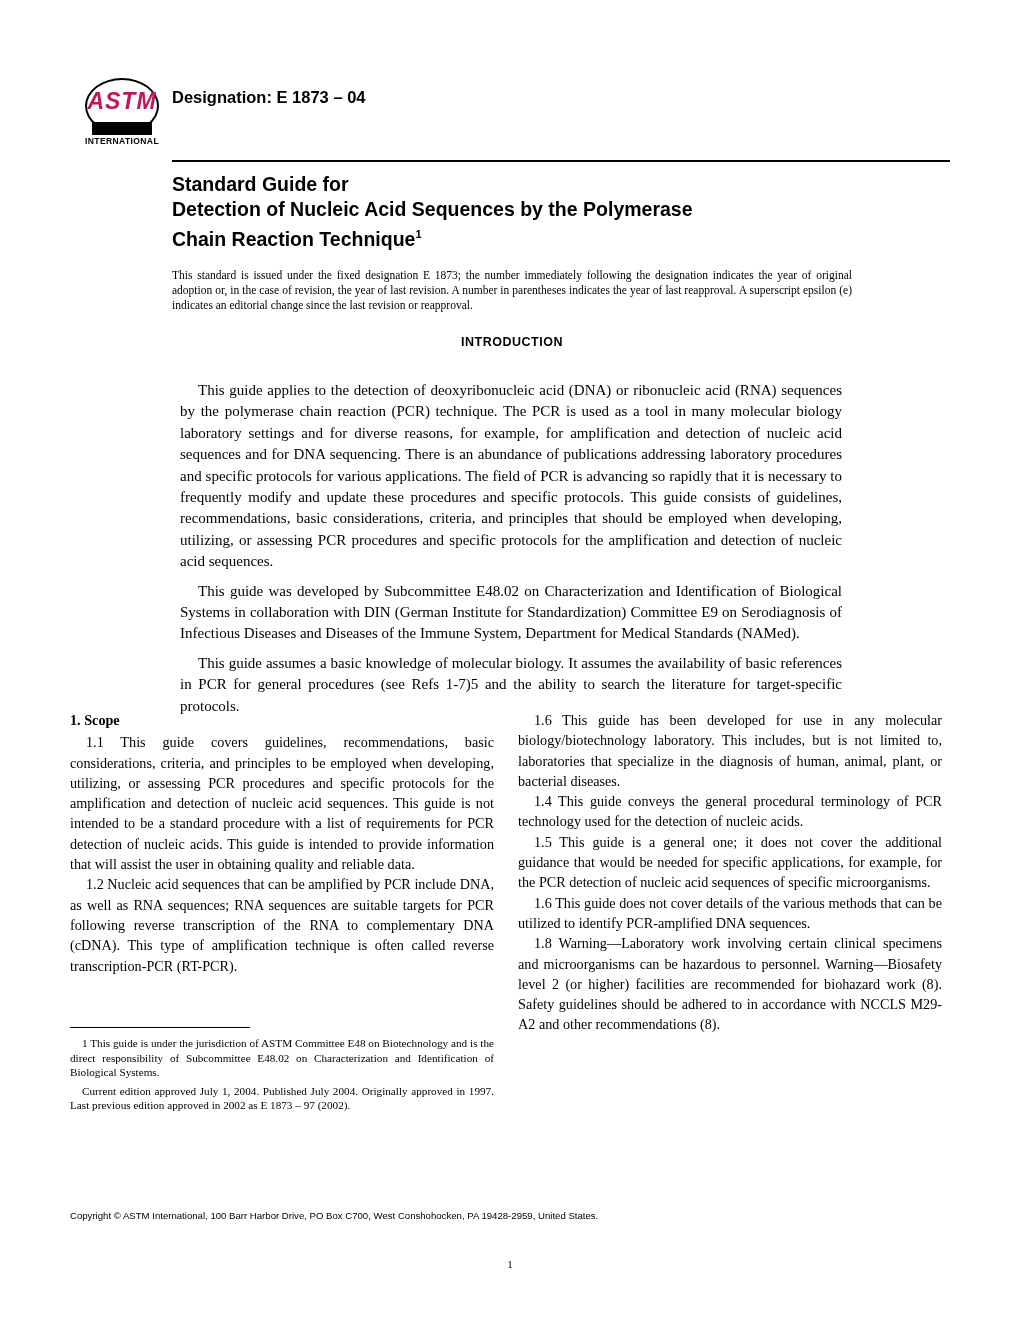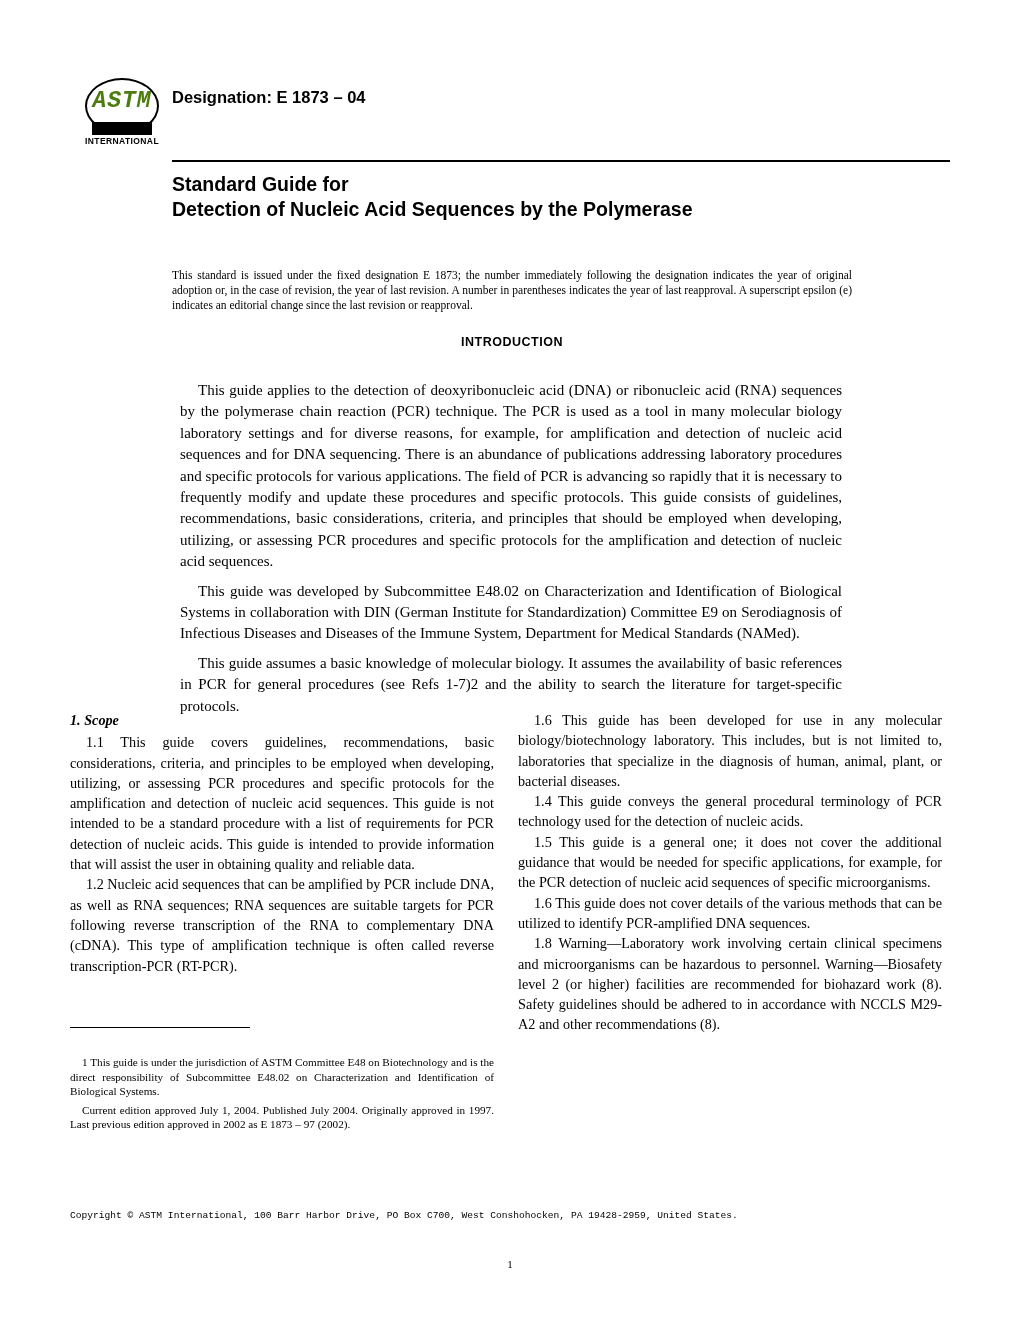--- a/index.html
+++ b/index.html
@@ -48,26 +48,26 @@
     height: 56px;
     border: 2.5px solid #000;
     border-radius: 50%;
     box-sizing: border-box;
   }
   .logo-astm {
     position: absolute;
     left: 0; top: 10px;
     width: 78px;
     text-align: center;
-    font-family: Liberation Mono, monospace;
+    font-family: Liberation Sans, sans-serif;
     font-weight: bold;
     font-style: italic;
     font-size: 23px;
     letter-spacing: 1px;
-    color: #4d7c0f;
+    color: #be185d;
   }
   .logo-bar {
     position: absolute;
     left: 9px;
     top: 44px;
     width: 60px;
     height: 13px;
     background: #000;
   }
   .logo-intl {
@@ -160,49 +160,47 @@
   .col.right { left: 518px; }
   .col p {
     margin: 0;
     text-indent: 16px;
   }
   .sec-head {
     font-family: "Liberation Serif", serif;
     font-weight: bold;
     text-indent: 0 !important;
     margin-bottom: 2px !important;
-    font-style: italic;
   }
   
   .footnote-rule {
     position: absolute;
     left: 70px;
     top: 1027px;
     width: 180px;
     height: 1px;
     background: #000;
   }
   .footnotes {
     position: absolute;
     left: 70px;
     top: 1036px;
     width: 424px;
     font-size: 11.2px;
     line-height: 14.6px;
     text-align: justify;
-    margin-top: 19px;
   }
   .footnotes p { margin: 0 0 4px 0; text-indent: 12px; }
   
   .copyright {
     position: absolute;
     left: 70px;
     top: 1210px;
     width: 880px;
-    font-family: Liberation Mono, monospace;
+    font-family: Liberation Sans, sans-serif;
     font-size: 9.6px;
   }
   .page-number {
     position: absolute;
     left: 0;
     top: 1258px;
     width: 1020px;
     text-align: center;
     font-size: 11px;
   }
@@ -220,30 +218,31 @@
     <div class="logo-intl">INTERNATIONAL</div>
   </div>
 
   <div class="designation">Designation: E 1873 – 04</div>
 
   <div class="rule-top"></div>
 
   <div class="title">
     <div>Standard Guide for</div>
     <div>Detection of Nucleic Acid Sequences by the Polymerase</div>
+    <div><span>Chain Reaction Technique</span><sup>1</sup></div>
   </div>
 
   <div class="issued-note">This standard is issued under the fixed designation E 1873; the number immediately following the designation indicates the year of original adoption or, in the case of revision, the year of last revision. A number in parentheses indicates the year of last reapproval. A superscript epsilon (e) indicates an editorial change since the last revision or reapproval.</div>
 
   <div class="intro-head">INTRODUCTION</div>
 
   <div class="intro-body">
     <p>This guide applies to the detection of deoxyribonucleic acid (DNA) or ribonucleic acid (RNA) sequences by the polymerase chain reaction (PCR) technique. The PCR is used as a tool in many molecular biology laboratory settings and for diverse reasons, for example, for amplification and detection of nucleic acid sequences and for DNA sequencing. There is an abundance of publications addressing laboratory procedures and specific protocols for various applications. The field of PCR is advancing so rapidly that it is necessary to frequently modify and update these procedures and specific protocols. This guide consists of guidelines, recommendations, basic considerations, criteria, and principles that should be employed when developing, utilizing, or assessing PCR procedures and specific protocols for the amplification and detection of nucleic acid sequences.</p>
     <p>This guide was developed by Subcommittee E48.02 on Characterization and Identification of Biological Systems in collaboration with DIN (German Institute for Standardization) Committee E9 on Serodiagnosis of Infectious Diseases and Diseases of the Immune System, Department for Medical Standards (NAMed).</p>
-    <p>This guide assumes a basic knowledge of molecular biology. It assumes the availability of basic references in PCR for general procedures (see Refs 1-7)2 and the ability to search the literature for target-specific protocols.</p>
+    <p>This guide assumes a basic knowledge of molecular biology. It assumes the availability of basic references in PCR for general procedures (see Refs 1-7)5 and the ability to search the literature for target-specific protocols.</p>
   </div>
 
   <div class="col left">
     <p class="sec-head">1.  Scope</p>
     <p>1.1  This guide covers guidelines, recommendations, basic considerations, criteria, and principles to be employed when developing, utilizing, or assessing PCR procedures and specific protocols for the amplification and detection of nucleic acid sequences. This guide is not intended to be a standard procedure with a list of requirements for PCR detection of nucleic acids. This guide is intended to provide information that will assist the user in obtaining quality and reliable data.</p>
     <p>1.2  Nucleic acid sequences that can be amplified by PCR include DNA, as well as RNA sequences; RNA sequences are suitable targets for PCR following reverse transcription of the RNA to complementary DNA (cDNA). This type of amplification technique is often called reverse transcription-PCR (RT-PCR).</p>
   </div>
 
   <div class="col right">
     <p>1.6  This guide has been developed for use in any molecular biology/biotechnology laboratory. This includes, but is not limited to, laboratories that specialize in the diagnosis of human, animal, plant, or bacterial diseases.</p>

